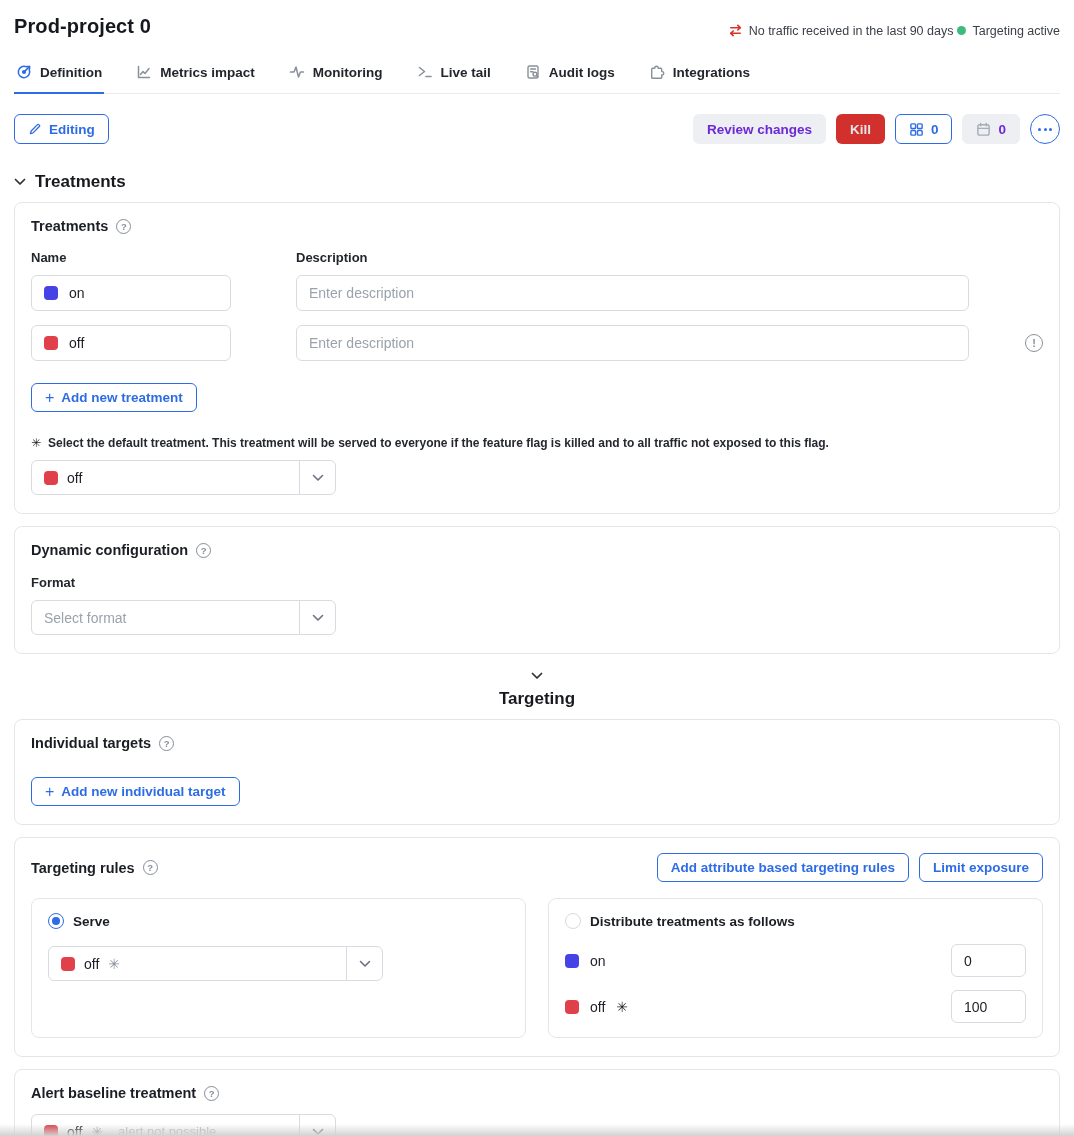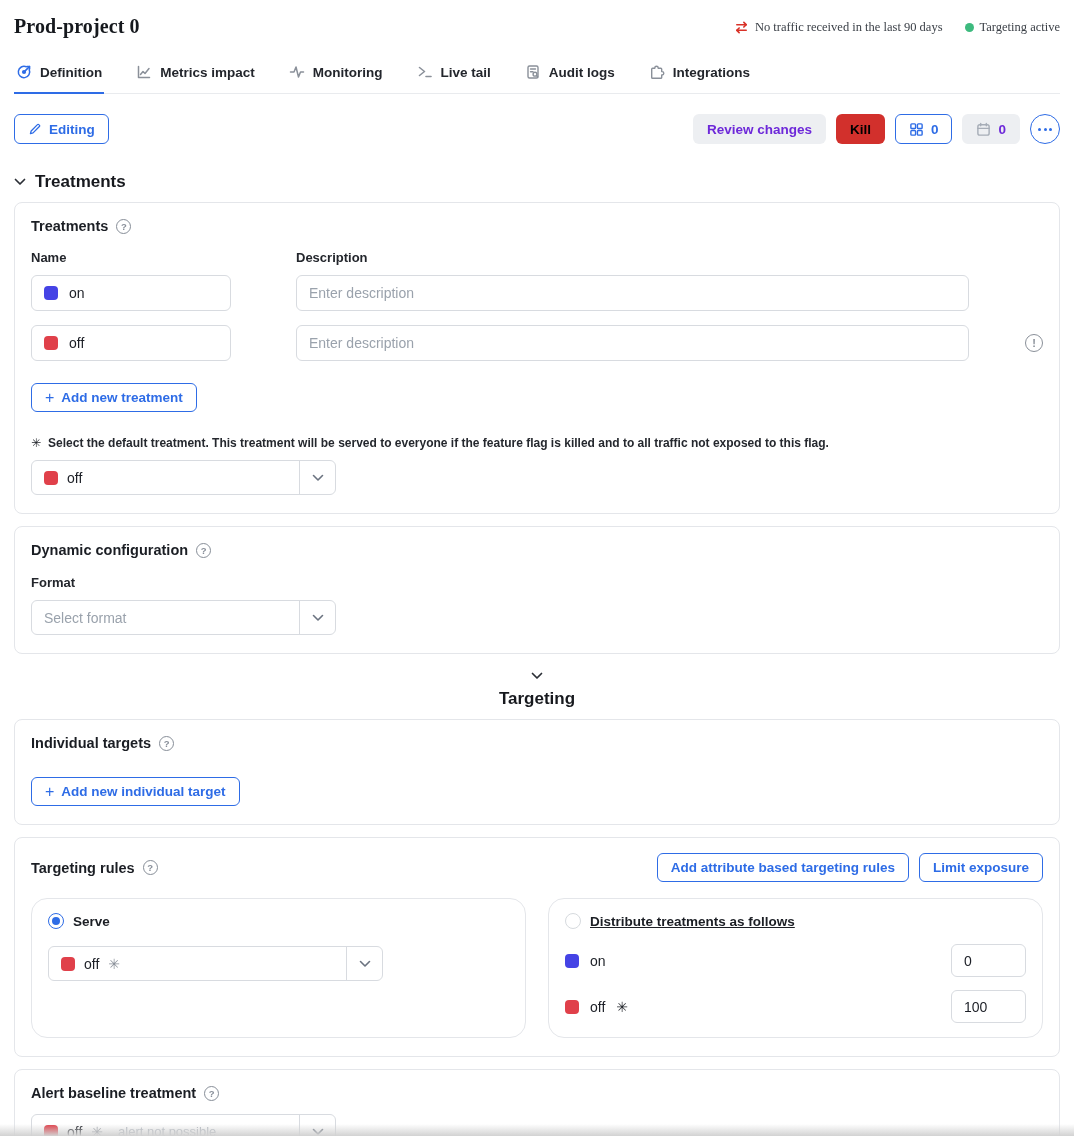--- a/index.html
+++ b/index.html
@@ -5,43 +5,43 @@
   * { box-sizing: border-box; margin: 0; padding: 0; }
   html,body { background:#ffffff; }
   body {
     font-family: "Liberation Sans", "DejaVu Sans", sans-serif;
     color:#1c1f26;
     width:1074px; height:1136px; overflow:hidden; position:relative;
   }
   .container { width:1074px; height:1136px; padding:15px 14px 0; overflow:hidden; position:relative; }
 
   
-  .page-header { display:flex; justify-content:space-between; align-items:flex-start;font-family:Liberation Serif, serif; }
+  .page-header { display:flex; justify-content:space-between; align-items:flex-end; }
   .page-title { font-size:20px; font-weight:700; color:#15181d; letter-spacing:.1px; }
-  .status-group { display:flex; align-items:center; gap:22px; margin-top:5px; }
+  .status-group { display:flex; align-items:center; gap:4px; margin-top:5px; }
   .status-item { display:flex; align-items:center; gap:6px; font-size:12.5px; color:#3c4148; }
   .swap-icon svg { display:block; }
   .green-dot { width:9px; height:9px; border-radius:50%; display:inline-block; }
 
   
   .tabbar { display:flex; gap:30px; margin-top:24px; border-bottom:1px solid #e9ebee; }
   .tab { display:flex; align-items:center; gap:8px; padding:2px 2px 12px; font-size:13.5px; font-weight:700;
          color:#23262c; cursor:pointer; border-bottom:2px solid transparent; margin-bottom:-1px; }
   .tab .ticon { color:#8a9099; display:flex; }
   .tab.active { border-bottom-color:#2e6ce6; }
   .tab.active .ticon { color:#2e6ce6; }
 
   
   .toolbar { display:flex; justify-content:space-between; align-items:center; margin-top:20px; }
   .btn { display:inline-flex; align-items:center; justify-content:center; gap:7px; height:30px;
          border-radius:6px; font-size:13.5px; font-weight:700; cursor:pointer; border:1px solid transparent;
          background:#fff; padding:0 13px; }
   .btn-outline-blue { border-color:#2e6ce6; color:#2e6ce6; }
   .btn-disabled { background:#edeff2; color:#6d28d9; cursor:default; }
-  .btn-red { color:#000000; }
+  .btn-red { color:#e5e5e5; }
   .toolbar-right { display:flex; align-items:center; gap:10px; }
   .btn-circle { width:30px; height:30px; border-radius:50%; border:1px solid #2e6ce6; display:flex;
                 align-items:center; justify-content:center; gap:2.5px; cursor:pointer; background:#fff; }
   .btn-circle i { width:3px; height:3px; border-radius:50%; background:#2e6ce6; display:block; }
 
   
   .section-head { display:flex; align-items:center; gap:9px; font-size:17px; font-weight:700; color:#17191e; margin-top:28px; }
   .chev { display:flex; }
   .card { border:1px solid #e4e6ea; border-radius:8px; background:#fff; margin-top:10px; padding:15px 16px 18px; }
   .card + .card { margin-top:12px; }
@@ -78,21 +78,21 @@
   .select .sel-body { flex:1; display:flex; align-items:center; gap:9px; padding:0 12px; font-size:14px; color:#1c1f26; min-width:0; }
   .select .sel-arrow { width:36px; flex:none; border-left:1px solid #d8dbe0; display:flex; align-items:center; justify-content:center; }
   .w305 { width:305px; margin-top:10px; }
   .placeholder-text { color:#9aa2ac; font-size:14px; }
 
   
   .rules-head { display:flex; justify-content:space-between; align-items:center; }
   .rules-head-buttons { display:flex; gap:10px; }
   .rules-head-buttons .btn { height:29px; }
   .panels { display:flex; gap:22px; margin-top:16px; }
-  .panel { flex:1; border:1px solid #e4e6ea; border-radius:16px; padding:14px 16px; height:140px; }
+  .panel { flex:1; border:1px solid #e4e6ea; border-radius:8px; padding:14px 16px; height:140px; }
   .radio-row { display:flex; align-items:center; gap:9px; font-size:13.5px; font-weight:700; color:#1b1e24; }
   .radio { width:16px; height:16px; border-radius:50%; flex:none; background:#fff; }
   .radio.checked { border:1.6px solid #2e6ce6; display:flex; align-items:center; justify-content:center; }
   .radio.checked::after { content:""; width:8px; height:8px; border-radius:50%; background:#2e6ce6; }
   .radio.unchecked { border:1.6px solid #d6dade; }
   .serve-select { width:335px; margin-top:17px; }
   .dist-row { display:flex; align-items:center; justify-content:space-between; margin-top:13px; }
   .dist-left { display:flex; align-items:center; gap:11px; font-size:14px; color:#1c1f26; }
   .pct-input { width:75px; height:33px; border:1px solid #d8dbe0; border-radius:6px; padding:0 12px; font-size:14px;
                color:#1c1f26; font-family:inherit; outline:none; }
@@ -369,21 +369,21 @@
           </div>
           <div class="sel-arrow">
             <svg width="12" height="8" viewBox="0 0 12 8" fill="none" stroke="#6b7380" stroke-width="1.6" stroke-linecap="round" stroke-linejoin="round">
                 <path d="M1.5 1.5 L6 6 L10.5 1.5"></path>
               </svg>
           </div>
         </div>
       </div>
 
       <div class="panel">
-        <div class="radio-row" style="font-weight:700;text-decoration:underline;">
+        <div class="radio-row" style="font-weight:700;">
           <span class="radio unchecked"></span>
           <span>Distribute treatments as follows</span>
         </div>
         <div class="dist-row" style="margin-top:15px;">
           <div class="dist-left">
             <span class="swatch" style="background-color: rgb(69, 67, 229);"></span>
             <span>on</span>
             <i class="asterisk-dark"></i>
           </div>
           <input class="pct-input" type="text" value="0" style="">

